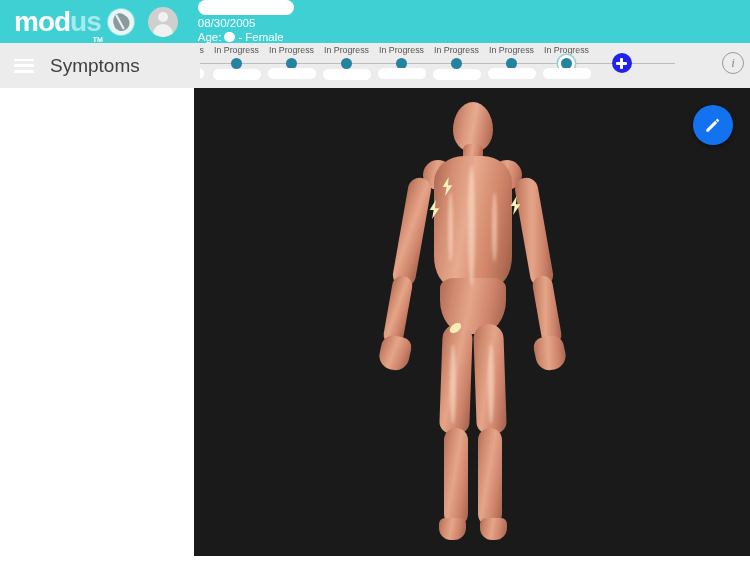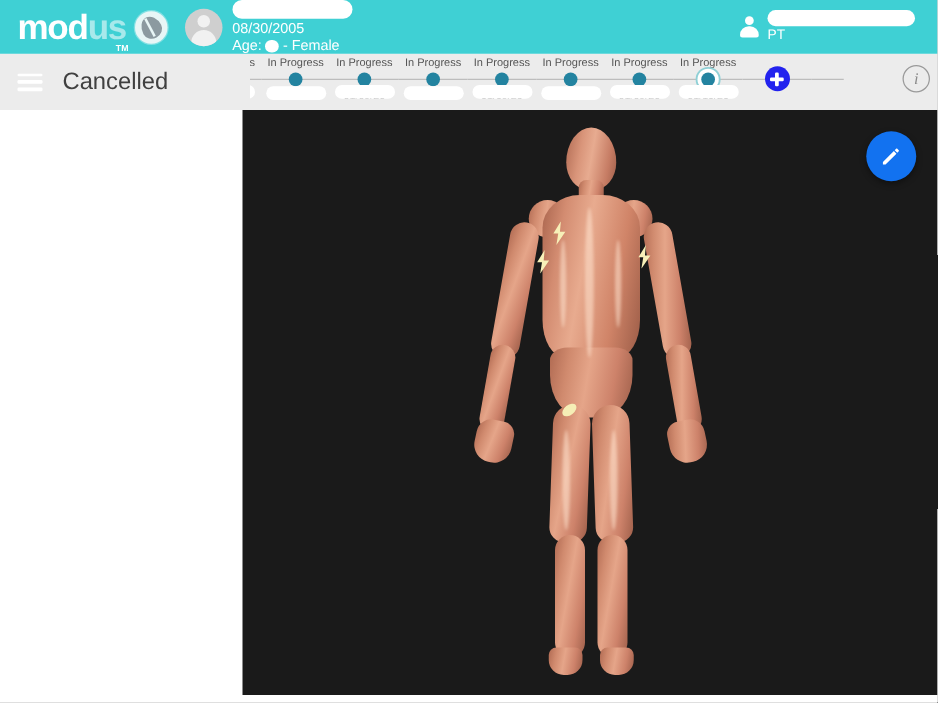--- a/index.html
+++ b/index.html
@@ -50,21 +50,21 @@
   }
   .avatar::before {
     content: ""; position: absolute; left: 10px; top: 5px;
     width: 10px; height: 10px; border-radius: 50%; background: #f1f1f1;
   }
   .avatar::after {
     content: ""; position: absolute; left: 5px; top: 17px;
     width: 20px; height: 16px; border-radius: 10px 10px 0 0; background: #f1f1f1;
   }
 
-  .patient-block { margin-left: 8px; position: relative; padding-top: 1px; }
+  .patient-block { margin-left: 20px; position: relative; padding-top: 1px; }
   .redact-bar {
     background: #ffffff; border-radius: 9px; height: 15px;
   }
   .patient-name-redact { width: 96px; margin-bottom: 1px; }
   .patient-dob { font-size: 11.5px; color: #ffffff; line-height: 14px; }
   .patient-age-row {
     font-size: 11.5px; color: #ffffff; line-height: 14px;
     display: flex; align-items: center; gap: 3px;
   }
   .age-redact {
@@ -271,27 +271,20 @@
       <div class="redact-bar patient-name-redact"></div>
       <div class="patient-dob">08/30/2005</div>
       <div class="patient-age-row">
         <span>Age:</span>
         <span class="age-redact"></span>
         <span>-</span>
         <span>Female</span>
       </div>
     </div>
 
-    <div class="topbar-right">
-      <div class="pt-icon"></div>
-      <div class="pt-block">
-        <div class="redact-bar pt-name-redact"></div>
-        <div class="pt-role">PT</div>
-      </div>
-    </div>
   </div>
 
   <div class="secondbar">
 
     <div class="timeline">
       <div class="timeline-track" id="tl-track">
           <div class="tl-item">
             <div class="tl-line"></div>
             <div class="tl-status">In Progress</div>
             <div class="tl-date">01/09/20</div>
@@ -356,21 +349,21 @@
         </div>
       <div class="tl-info">i</div>
     </div>
 
     <div class="page-header">
       <div class="hamburger">
         <span></span>
           <span></span>
           <span></span>
       </div>
-      <div class="page-title">Cancelled</div>
+      <div class="page-title">Symptoms</div>
     </div>
   </div>
 
   <div class="main">
     <div class="viewer">
 
       <div class="fab">
         <svg width="20" height="20" viewBox="0 0 24 24">
           <path d="M4 17.5V20h2.5L17 9.5 14.5 7 4 17.5zM19.2 7.3c.3-.3.3-.8 0-1.1l-1.4-1.4c-.3-.3-.8-.3-1.1 0L15.3 6.2 17.8 8.7l1.4-1.4z" fill="#ffffff"></path>
         </svg>

